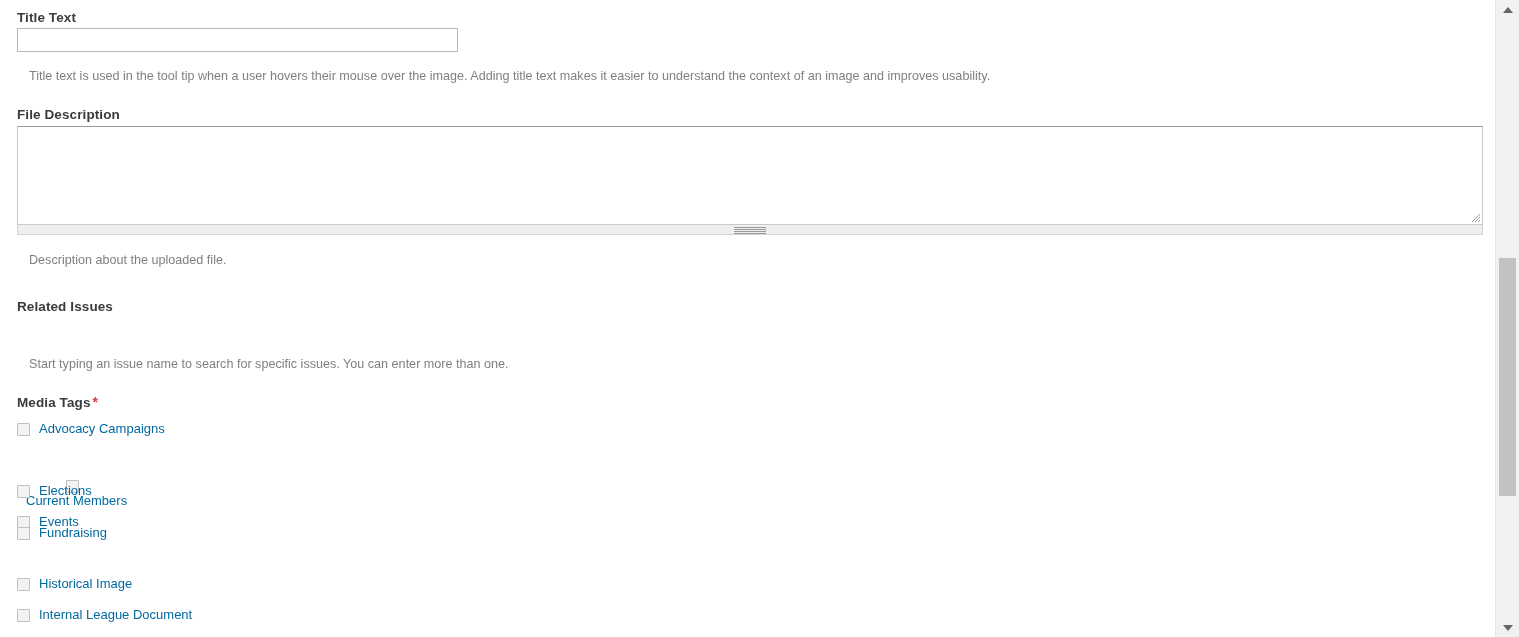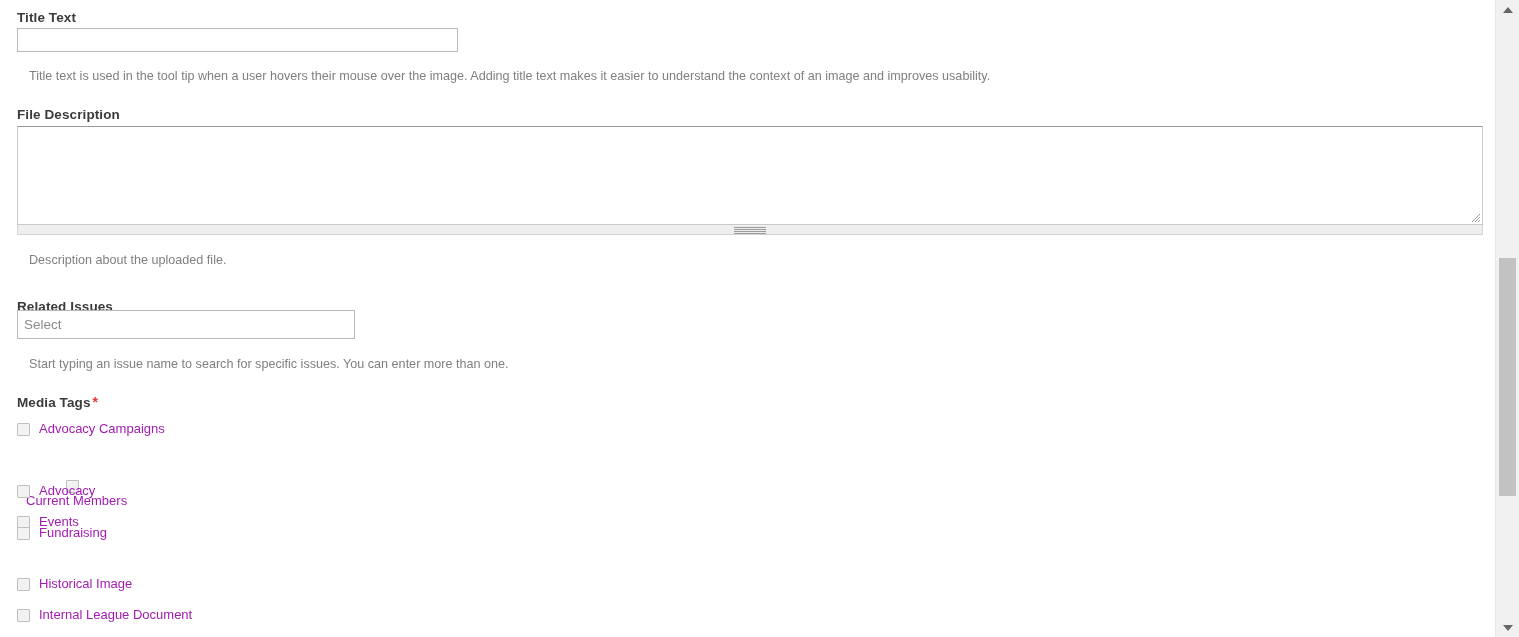--- a/index.html
+++ b/index.html
@@ -135,21 +135,21 @@
     width: 13px;
     height: 13px;
     border: 1px solid #c0c0c0;
     background: #f2f2f2;
     display: inline-block;
     flex: 0 0 auto;
     border-radius: 1px;
   }
   .cb-label {
     font-size: 13px;
-    color: #a21caf;
+    color: #0369a1;
     line-height: 16px;
     margin-left: 9px;
     white-space: nowrap;
   }
 
   
   #scrollbar {
     position: absolute;
     top: 0;
     right: 0;
@@ -218,42 +218,41 @@
             <i></i>
         </div>
       </div>
     </div>
 
     <div class="field-desc" style="position:absolute;left:17px;top:240px;">Description about the uploaded file.</div>
 
     <div class="form-item" style="top:290px;margin-top:8px;">
       <div class="field-label">Related Issues</div>
     </div>
-    <input class="text-input" style="position: absolute; left: 17px; top: 310px; width: 338px; height: 29px; font-size: 13.5px;" type="text" placeholder="Select">
     <div class="field-desc" style="position:absolute;left:17px;top:344px;">Start typing an issue name to search for specific issues. You can enter more than one.</div>
 
     <div class="form-item" style="top:394px;">
       <div class="field-label">
         <span>Media Tags</span><span class="req-marker">*</span>
       </div>
     </div>
 
     <div class="checkbox-row" style="top:421px;">
       <span class="cb"></span>
       <span class="cb-label">Advocacy Campaigns</span>
     </div>
 
     <div class="checkbox-row" style="top:480px;flex-direction:column;">
       <span class="cb"></span>
       <span class="cb-label">Current Members</span>
     </div>
 
     <div class="checkbox-row" style="top:483px;">
       <span class="cb"></span>
-      <span class="cb-label">Advocacy</span>
+      <span class="cb-label">Elections</span>
     </div>
 
     <div class="checkbox-row" style="top:514px;">
       <span class="cb"></span>
       <span class="cb-label">Events</span>
     </div>
 
     <div class="checkbox-row" style="top:525px;">
       <span class="cb"></span>
       <span class="cb-label">Fundraising</span>

